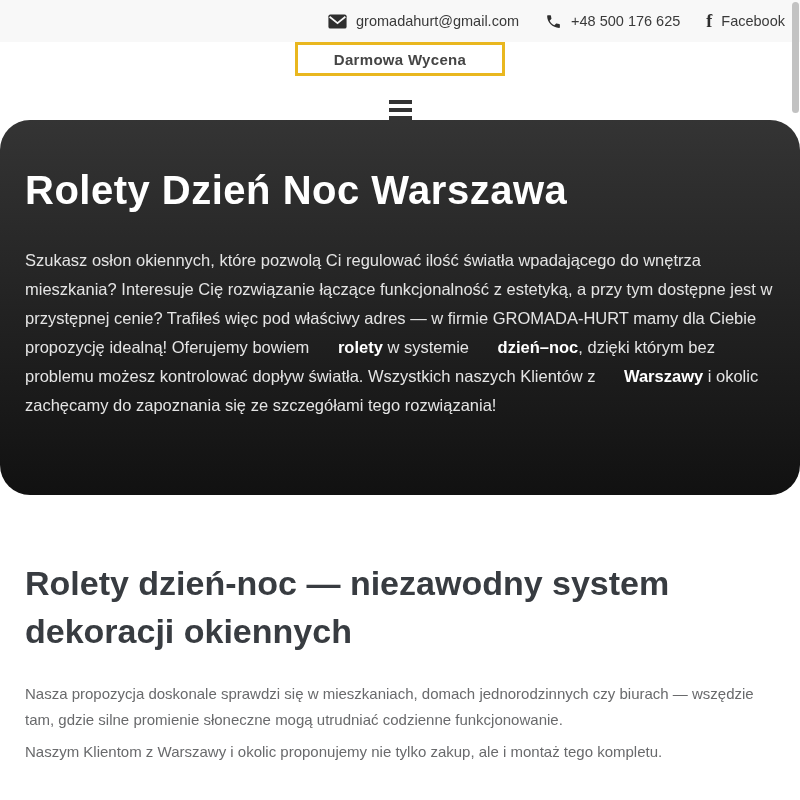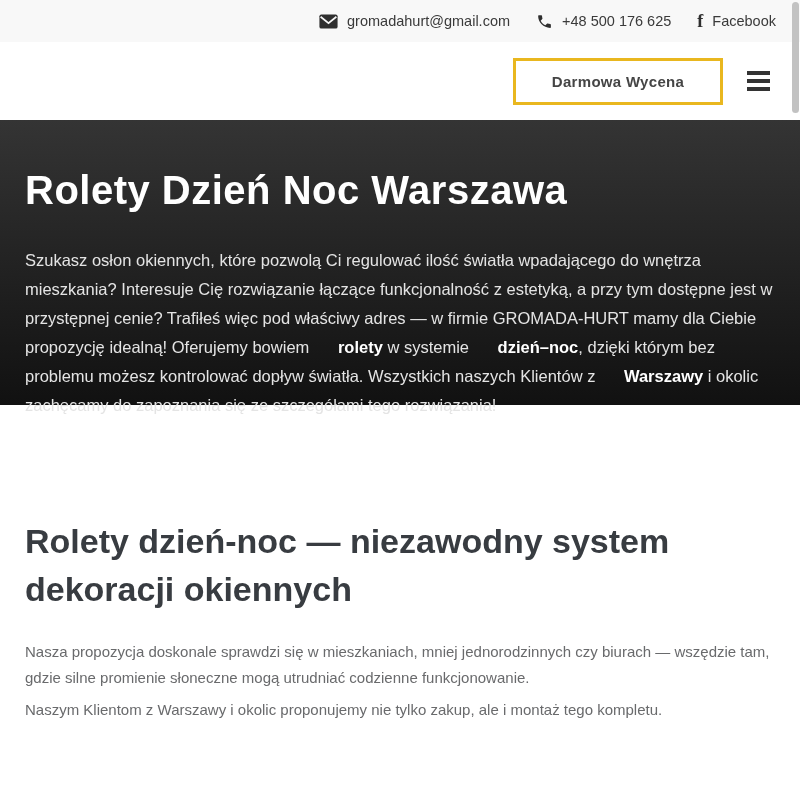--- a/index.html
+++ b/index.html
@@ -11,21 +11,21 @@
   }
 
   
   .topbar {
     height:42px;
     background:#f8f8f8;
     display:flex;
     justify-content:flex-end;
     align-items:center;
     gap:26px;
-    padding:0 24px;
+    padding:0 15px;
   }
   .topbar-item {
     display:flex;
     align-items:center;
     gap:9px;
     font-size:14.5px;
     color:#3a3a3a;
     cursor:pointer;
     text-decoration:none;
   }
@@ -40,20 +40,21 @@
 
   
   .header {
     height:78px;
     background:#ffffff;
     display:flex;
     justify-content:flex-end;
     align-items:center;
     gap:24px;
     padding:0 30px;
+    flex-direction:column;
   }
   .cta-button {
     width:210px;
     height:47px;
     background:#ffffff;
     border:3px solid #e9b71f;
     color:#454545;
     font-family:"Liberation Sans", sans-serif;
     font-size:15px;
     font-weight:bold;
@@ -70,23 +71,24 @@
     gap:4px;
     cursor:pointer;
     background:none;
     border:none;
     padding:0;
   }
   .hamburger .bar { height:4px; background:#333333; }
 
   
   .hero {
-    height:285px;
+    height:375px;
     background:linear-gradient(180deg, #343434 0%, #111111 100%);
     padding:44px 25px 0 25px;
+    border-radius:30px;
   }
   .hero-title {
     color:#ffffff;
     font-size:40px;
     line-height:52px;
     font-weight:bold;
     letter-spacing:.5px;
   }
   .hero-text {
     margin-top:30px;
@@ -98,21 +100,20 @@
   .hero-text strong { color:#ffffff;margin-left:24px; }
 
   
   .content { padding:64px 25px 0 25px; background:#ffffff; }
   .section-heading {
     color:#383c41;
     font-size:34px;
     line-height:48px;
     font-weight:bold;
     max-width:700px;
-    margin-top:48px;
   }
   .content p {
     margin-top:26px;
     max-width:760px;
     color:#696a6c;
     font-size:15px;
     line-height:25.5px;
   }
   .content p.cont { margin-top:0; }
   .content p.clipped { margin-top:7px; }
@@ -166,17 +167,17 @@
   </button>
 </div>
 
 <section class="hero">
   <h1 class="hero-title">Rolety Dzień Noc Warszawa</h1>
   <p class="hero-text">Szukasz osłon okiennych, które pozwolą Ci regulować ilość światła wpadającego do wnętrza mieszkania? Interesuje Cię rozwiązanie łączące funkcjonalność z estetyką, a przy tym dostępne jest w przystępnej cenie? Trafiłeś więc pod właściwy adres — w firmie GROMADA-HURT mamy dla Ciebie propozycję idealną! Oferujemy bowiem <strong>rolety</strong> w systemie <strong>dzień–noc</strong>, dzięki którym bez problemu możesz kontrolować dopływ światła. Wszystkich naszych Klientów z <strong>Warszawy</strong> i okolic zachęcamy do zapoznania się ze szczegółami tego rozwiązania!</p>
 </section>
 
 <section class="content">
   <h2 class="section-heading">Rolety dzień-noc — niezawodny system dekoracji okiennych</h2>
-  <p>Nasza propozycja doskonale sprawdzi się w mieszkaniach, mniej jednorodzinnych czy biurach — wszędzie tam, gdzie silne promienie słoneczne mogą utrudniać codzienne funkcjonowanie.</p>
+  <p>Nasza propozycja doskonale sprawdzi się w mieszkaniach, domach jednorodzinnych czy biurach — wszędzie tam, gdzie silne promienie słoneczne mogą utrudniać codzienne funkcjonowanie.</p>
   <p class="clipped">Naszym Klientom z Warszawy i okolic proponujemy nie tylko zakup, ale i montaż tego kompletu.</p>
 </section>
 
 <div class="scroll-thumb"></div>
 
 </body></html>

